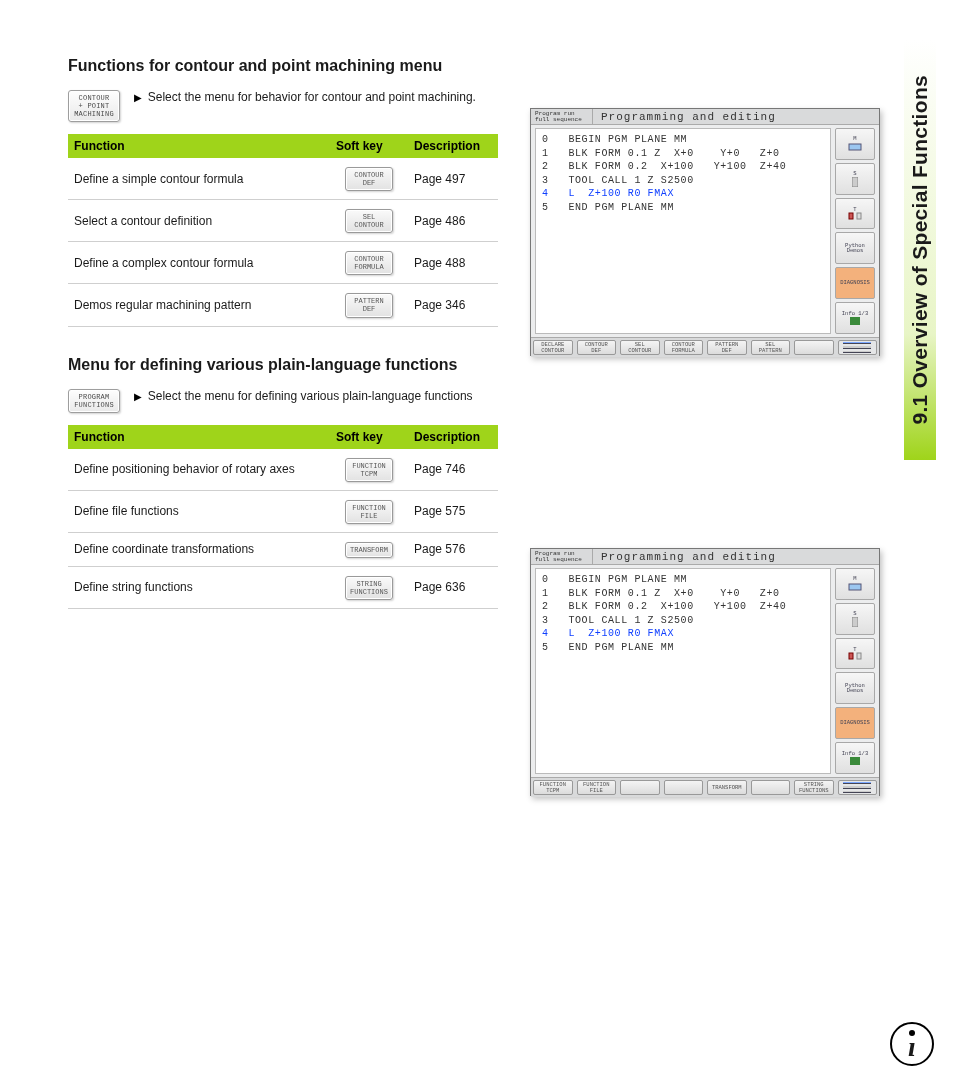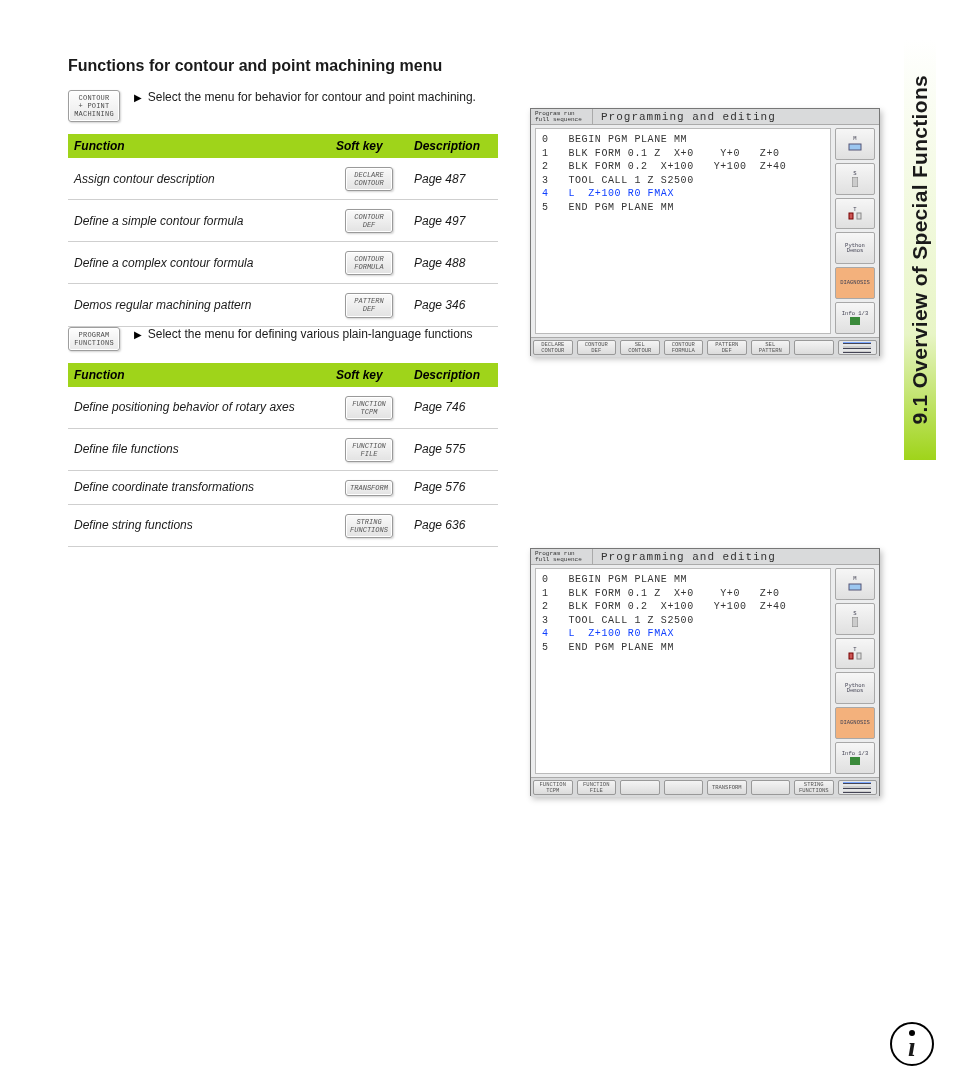--- a/index.html
+++ b/index.html
@@ -64,21 +64,20 @@
     text-align: center;
     box-shadow: inset 0 0 0 1px #fff, 1px 1px 2px rgba(0,0,0,.18);
     letter-spacing: .2px;
   }
   .intro-text { font-size: 12px; display: flex; gap: 6px; }
   .intro-text .arrow { color: #000; font-size: 10px; line-height: 1.5; }
   table.fn-table {
     border-collapse: collapse;
     width: 100%;
     font-size: 12px;
-    font-style: italic;
   }
   table.fn-table thead th {
     background: #9fd41a;
     color: #000;
     font-weight: bold;
     text-align: left;
     padding: 5px 6px;
     font-size: 12px;
   }
   table.fn-table td {
@@ -272,46 +271,47 @@
     <table class="fn-table">
       <thead>
         <tr>
           <th>Function</th>
           <th>Soft key</th>
           <th>Description</th>
         </tr>
       </thead>
       <tbody>
         <tr>
-          <td>Assign contour description</td>
-          <td class="sk"><span class="softkey" style="white-space:pre;">DECLARE
-CONTOUR</span></td>
-          <td class="dc">Page 487</td>
-        </tr>
-        <tr>
           <td>Define a simple contour formula</td>
           <td class="sk"><span class="softkey" style="white-space:pre;">CONTOUR
 DEF</span></td>
           <td class="dc">Page 497</td>
         </tr>
         <tr>
+          <td>Select a contour definition</td>
+          <td class="sk"><span class="softkey" style="white-space:pre;">SEL
+CONTOUR</span></td>
+          <td class="dc">Page 486</td>
+        </tr>
+        <tr>
           <td>Define a complex contour formula</td>
           <td class="sk"><span class="softkey" style="white-space:pre;">CONTOUR
 FORMULA</span></td>
           <td class="dc">Page 488</td>
         </tr>
         <tr>
           <td>Demos regular machining pattern</td>
           <td class="sk"><span class="softkey" style="white-space:pre;">PATTERN
 DEF</span></td>
           <td class="dc">Page 346</td>
         </tr>
       </tbody>
     </table>
 
+    <h3 class="sec-title" style="margin-top:28px;">Menu for defining various plain-language functions</h3>
 
     <div class="intro-row">
       <span class="menu-btn" style="white-space:pre;">PROGRAM
 FUNCTIONS</span>
       <div class="intro-text">
         <span class="arrow">▶</span>
         <span>Select the menu for defining various plain-language functions</span>
       </div>
     </div>
 

